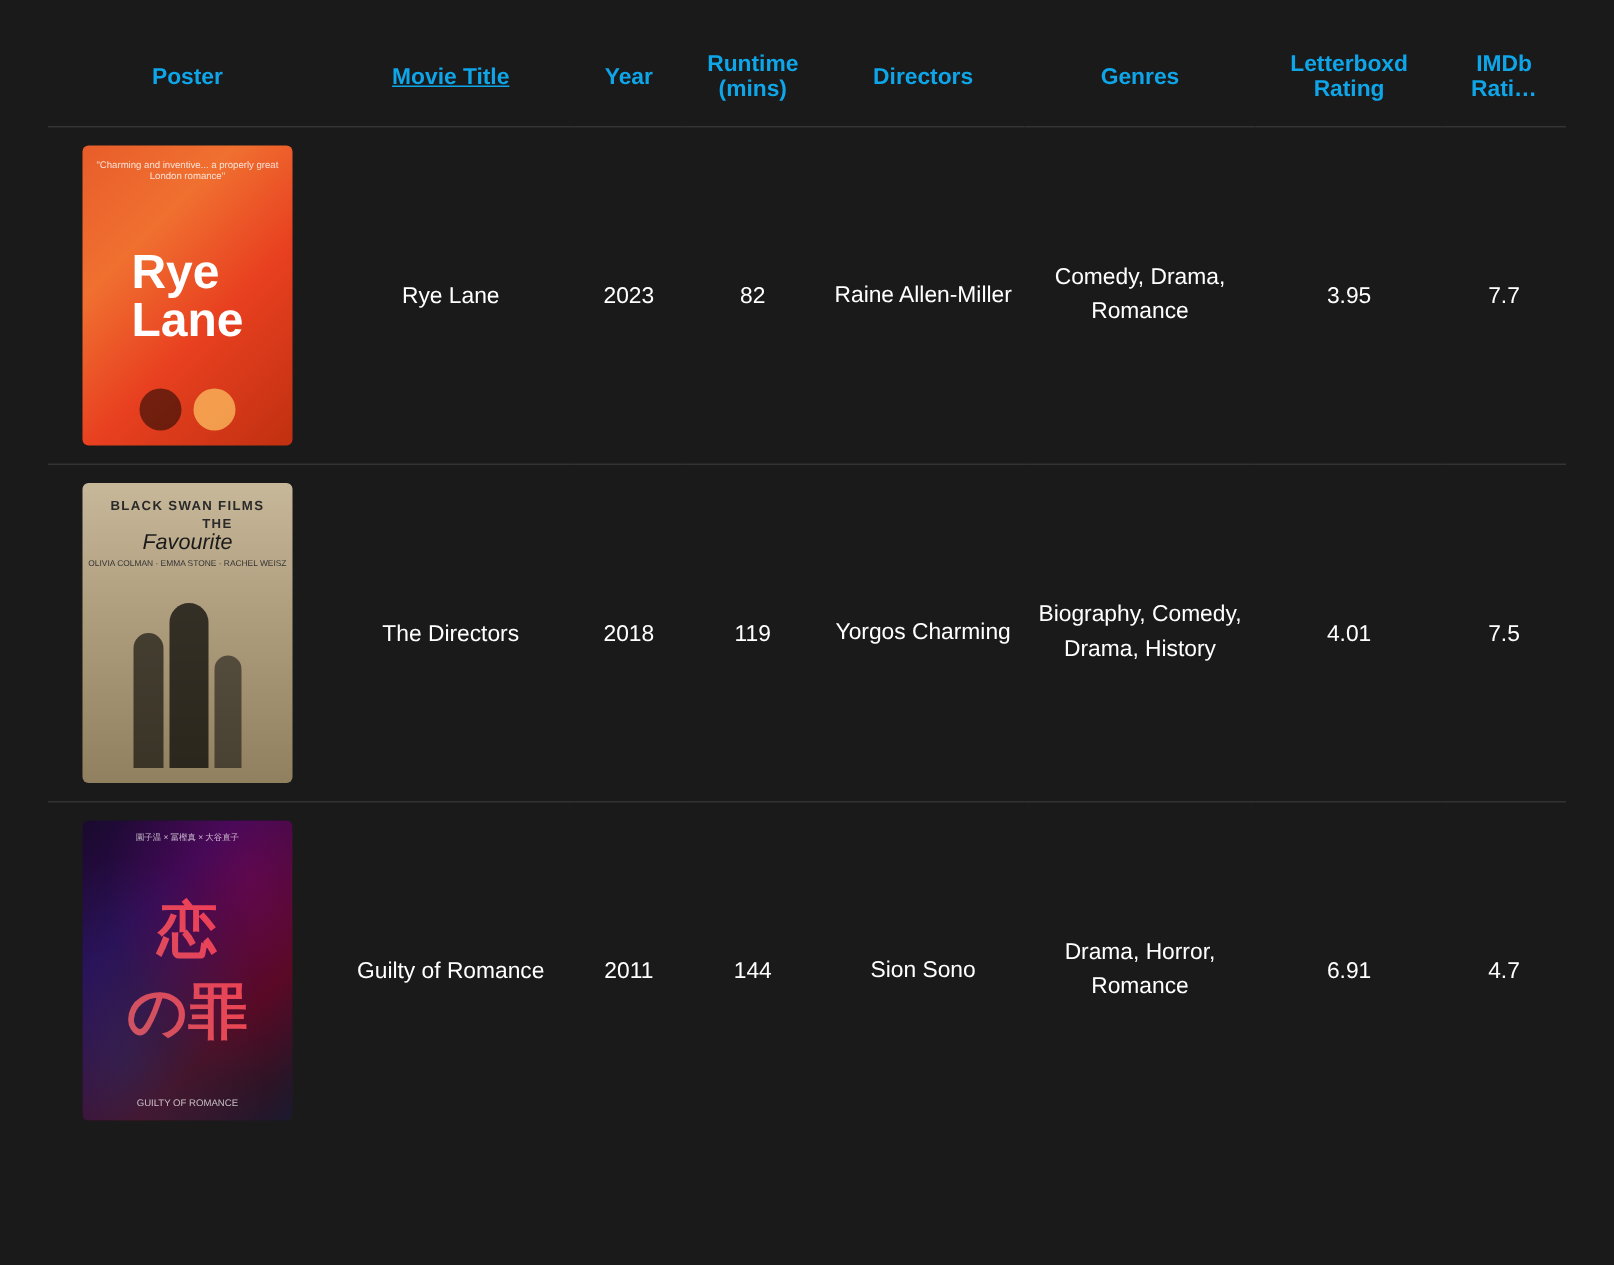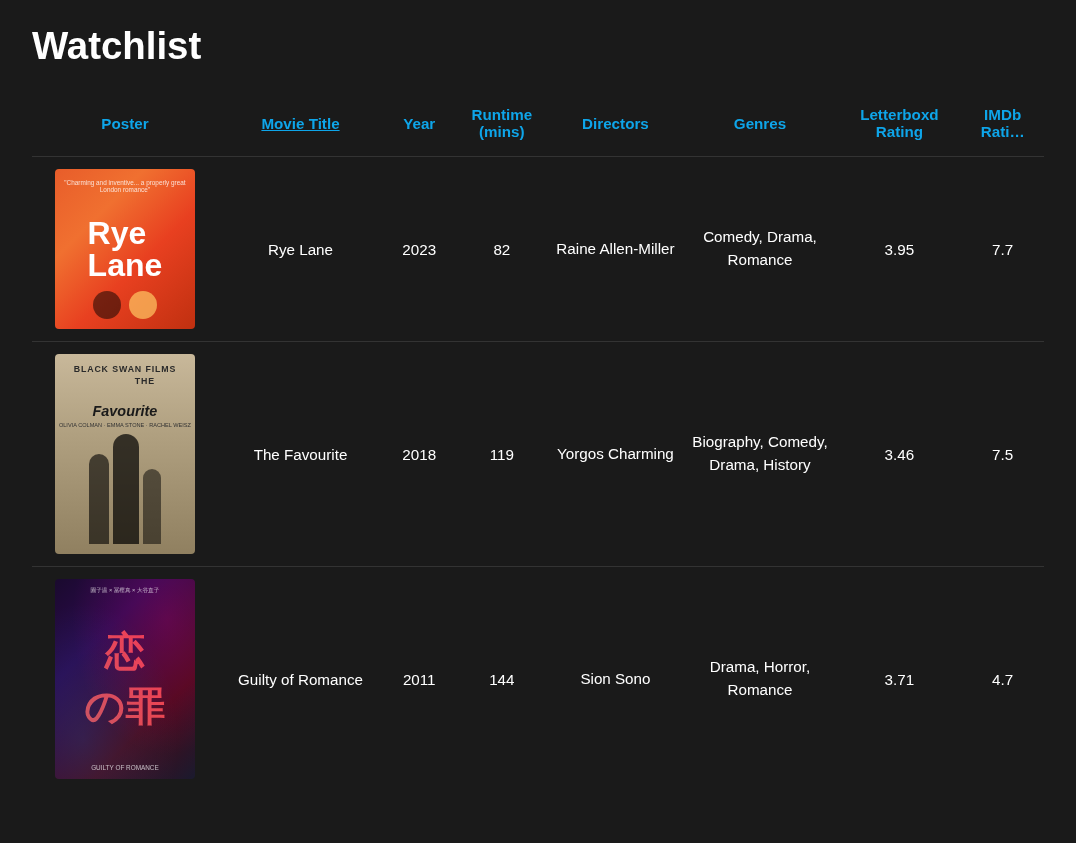--- a/index.html
+++ b/index.html
@@ -64,21 +64,21 @@
       color: #ffffff;
     }
 
     .poster-cell {
       padding: 12px 16px;
     }
 
     
     .poster-rye-lane {
       width: 140px;
-      height: 160px;
+      height: 200px;
       margin: 0 auto;
       border-radius: 4px;
       background: linear-gradient(135deg, #e85d2a 0%, #f07030 30%, #e84020 60%, #c03010 100%);
       position: relative;
       overflow: hidden;
       display: flex;
       flex-direction: column;
       align-items: center;
       justify-content: center;
     }
@@ -120,24 +120,24 @@
       font-size: 0.55rem;
       font-weight: 700;
       color: #2a2a2a;
       text-align: center;
       letter-spacing: 0.1em;
       text-transform: uppercase;
     }
 
     .poster-favourite .fav-sub {
       font-size: 0.9rem;
-      font-weight: 700;
+      font-weight: 400;
       font-style: italic;
       color: #1a1a1a;
-      margin-top: 17px;
+      margin-top: 0;
     }
 
     .poster-favourite .fav-figures {
       margin-top: auto;
       margin-bottom: 10px;
       display: flex;
       gap: 4px;
       align-items: flex-end;
     }
 
@@ -179,21 +179,20 @@
     }
 
     .cell-multiline {
       line-height: 1.5;
     }
   </style>
 </head>
 <body>
 
 <div class="page-wrapper">
-  <h1 class="page-title">Watchlist</h1>
 
   <div class="table-container">
     <table>
       <thead>
         <tr>
           <th class="poster-col">Poster</th>
           <th class="title-col">Movie Title</th>
           <th class="year-col">Year</th>
           <th class="runtime-col">Runtime (mins)</th>
           <th class="directors-col">Directors</th>
@@ -231,42 +230,42 @@
               <div class="fav-title" style="margin-top:2px;margin-left:40px;">The</div>
               <div class="fav-sub">Favourite</div>
               <div style="font-size:0.35rem;color:#333;text-align:center;margin-top:3px;">OLIVIA COLMAN · EMMA STONE · RACHEL WEISZ</div>
               <div class="fav-figures">
                 <div style="width:20px;height:90px;background:rgba(0,0,0,0.6);border-radius:10px 10px 0 0;"></div>
                 <div style="width:26px;height:110px;background:rgba(0,0,0,0.7);border-radius:13px 13px 0 0;"></div>
                 <div style="width:18px;height:75px;background:rgba(0,0,0,0.5);border-radius:9px 9px 0 0;"></div>
               </div>
             </div>
           </td>
-          <td>The Favourite</td>
+          <td>The Directors</td>
           <td>2018</td>
           <td>119</td>
           <td class="cell-multiline">Yorgos Charming</td>
           <td class="cell-multiline">Biography, Comedy, Drama, History</td>
-          <td>3.46</td>
+          <td>4.01</td>
           <td>7.5</td>
         </tr>
 
         <tr>
           <td class="poster-cell">
             <div class="poster-guilty">
               <div class="neon-overlay"></div>
               <div style="position:absolute;top:8px;left:0;right:0;text-align:center;font-size:0.35rem;color:rgba(255,255,255,0.7);">園子温 × 冨樫真 × 大谷直子</div>
               <div class="kanji">恋<br>の罪</div>
               <div class="guilty-title">GUILTY OF ROMANCE</div>
             </div>
           </td>
           <td>Guilty of Romance</td>
           <td>2011</td>
           <td>144</td>
           <td class="cell-multiline">Sion Sono</td>
           <td class="cell-multiline">Drama, Horror, Romance</td>
-          <td>3.71</td>
+          <td>6.91</td>
           <td>4.7</td>
         </tr>
       </tbody>
     </table>
   </div>
 </div>
 
 </body></html>

